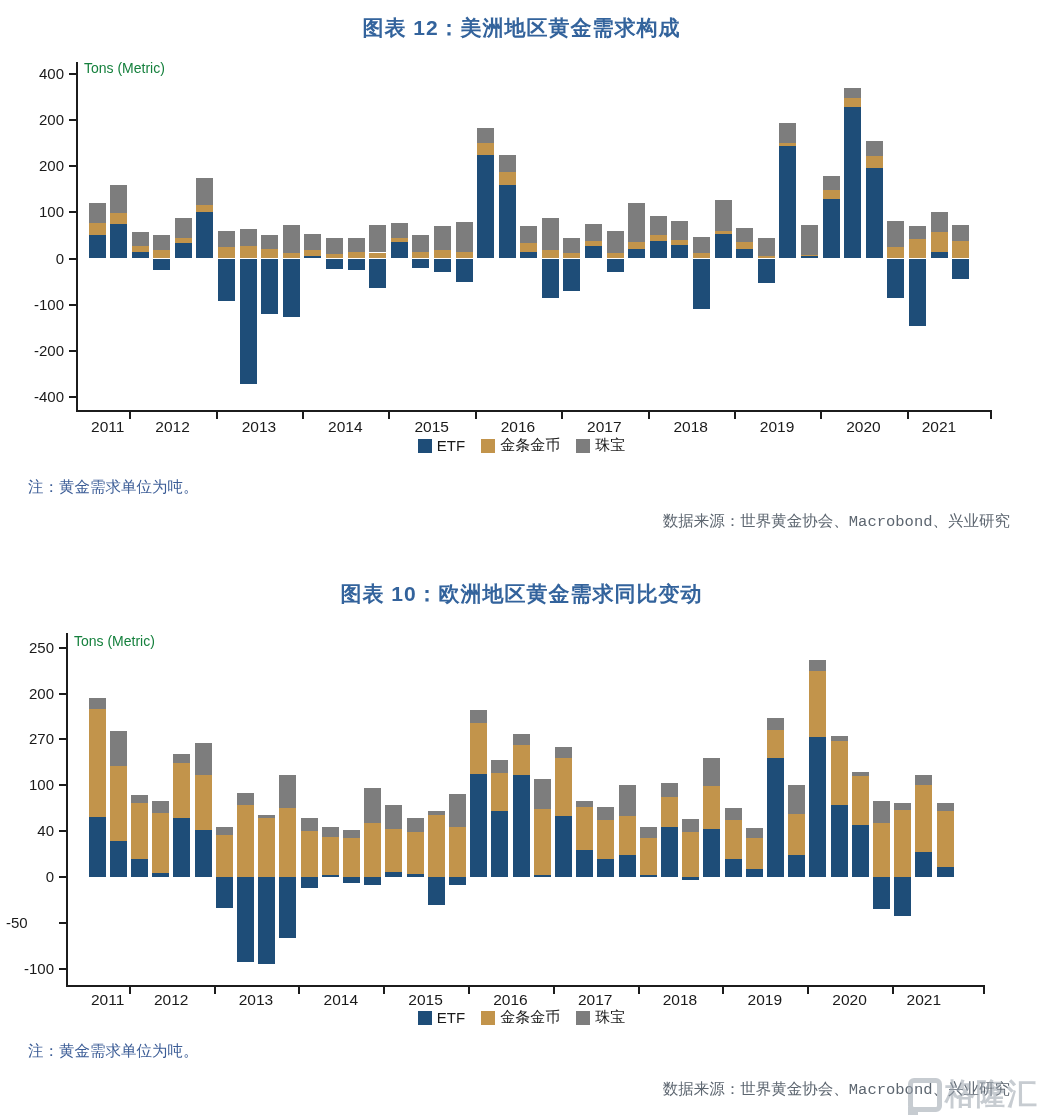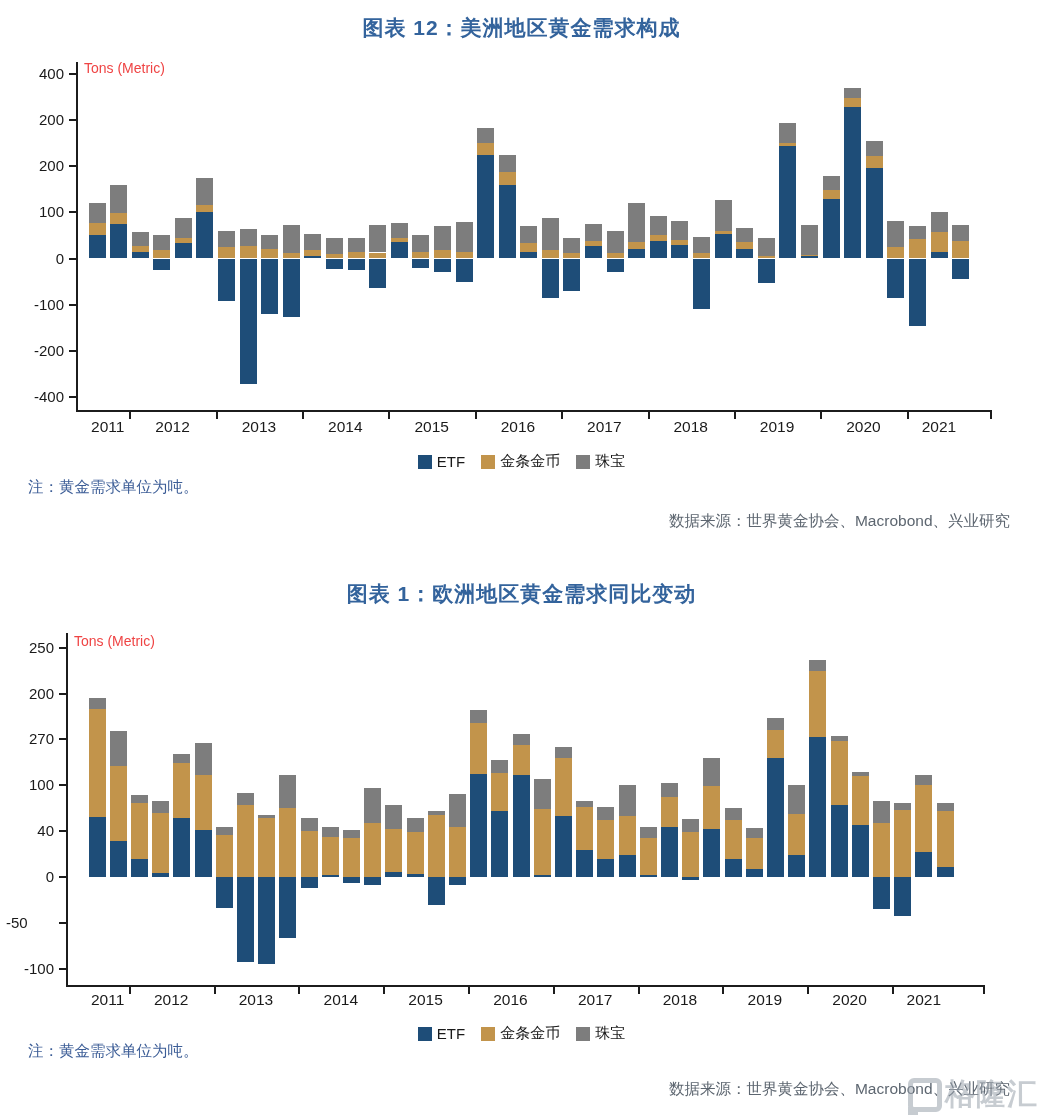--- a/index.html
+++ b/index.html
@@ -1,24 +1,24 @@
 <!DOCTYPE html>
 <html><head>
 <meta charset="utf-8">
 <style>
   html,body{margin:0;padding:0;background:#ffffff;}
   body{width:1043px;height:1115px;position:relative;overflow:hidden;
        font-family:"Liberation Sans","DejaVu Sans",sans-serif;color:#1a1a1a;}
   .abs{position:absolute;}
   .title{left:0;width:1043px;text-align:center;font-size:21px;font-weight:bold;letter-spacing:1px;}
-  .ylab{font-size:14px;color:#ef4444;}
+  .ylab{font-size:14px;color:#15803d;}
   .note{left:28px;font-size:15.5px;}
-  .source{right:33px;font-size:15.5px;text-align:left;}
+  .source{right:33px;font-size:15.5px;text-align:left;font-family:Liberation Mono, monospace;}
   .legend{left:0;width:1043px;display:flex;justify-content:center;gap:16px;font-size:15px;}
-  .legend-item{display:inline-flex;align-items:center;gap:5px;margin-top:16px;}
+  .legend-item{display:inline-flex;align-items:center;gap:5px;}
   .swatch{width:14px;height:14px;display:inline-block;}
   .ytl{font-size:15px;}
   .wm{display:flex;align-items:center;gap:3px;opacity:.55;}
   .wm-logo{width:24px;height:24px;border:5px solid #9aa3ad;border-radius:6px;position:relative;}
   .wm-logo:after{content:"";position:absolute;left:-5px;bottom:-9px;width:10px;height:9px;background:#9aa3ad;}
   .wm-text{font-size:30px;font-weight:bold;color:#9aa3ad;letter-spacing:1px;}
 </style>
 </head>
 <body>
 
@@ -199,21 +199,21 @@
       <span>金条金币</span>
     </span>
     <span class="legend-item">
       <span class="swatch" style="background: rgb(125, 125, 125);"></span>
       <span>珠宝</span>
     </span>
   </div>
 <div class="abs note" style="top: 477px; color: rgb(61, 94, 151);">注：黄金需求单位为吨。</div>
 <div class="abs source" style="top: 511px; color: rgb(93, 102, 112);">数据来源：世界黄金协会、Macrobond、兴业研究</div>
 
-<div class="abs title" style="top: 580px; color: rgb(51, 99, 156);">图表 1：欧洲地区黄金需求同比变动</div>
+<div class="abs title" style="top: 580px; color: rgb(51, 99, 156);">图表 10：欧洲地区黄金需求同比变动</div>
 <div class="abs ylab" style="left:74px;top:633px">Tons (Metric)</div>
 <div id="plot1" class="abs" style="left:0;top:0;width:1043px;height:1115px">
     <div class="abs" style="left: 66px; top: 633px; width: 2px; height: 354px; background: rgb(28, 28, 28);"></div>
     <div class="abs" style="left: 66px; top: 985px; width: 919px; height: 2px; background: rgb(28, 28, 28);"></div>
     <div class="abs" style="left: 59px; top: 646.75px; width: 7px; height: 2px; background: rgb(28, 28, 28);"></div>
     <div class="abs ytl" style="left: 6px; top: 638.75px; width: 48px; text-align: right;">250</div>
     <div class="abs" style="left: 59px; top: 692.6px; width: 7px; height: 2px; background: rgb(28, 28, 28);"></div>
     <div class="abs ytl" style="left: 6px; top: 684.6px; width: 48px; text-align: right;">200</div>
     <div class="abs" style="left: 59px; top: 738.45px; width: 7px; height: 2px; background: rgb(28, 28, 28);"></div>
     <div class="abs ytl" style="left: 6px; top: 730.45px; width: 48px; text-align: right;">270</div>

